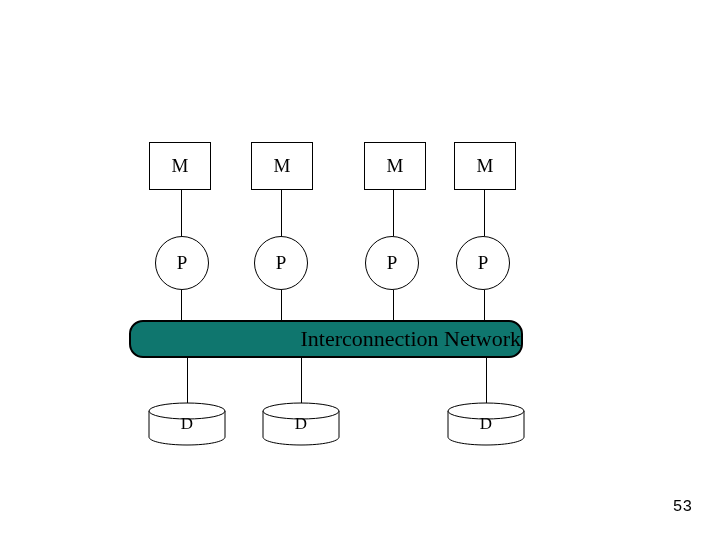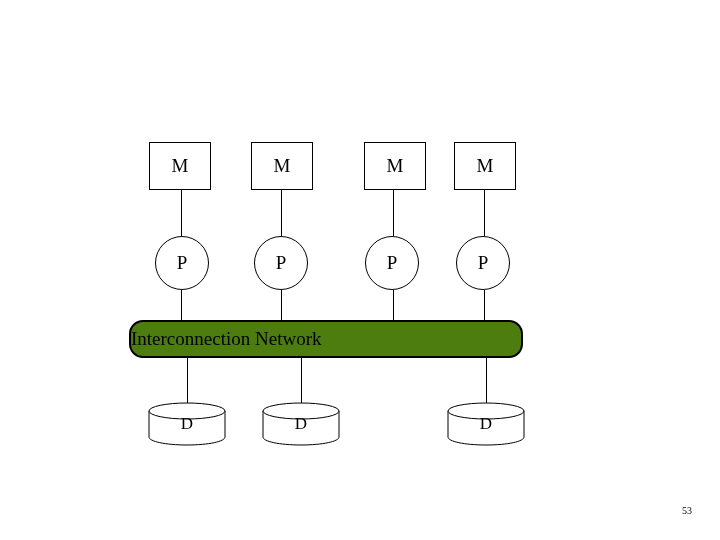--- a/index.html
+++ b/index.html
@@ -72,26 +72,26 @@
   }
   
   .network {
     position: absolute;
     left: 129px;
     top: 320px;
     width: 394px;
     height: 38px;
     border: 2px solid #000000;
     border-radius: 14px;
-    background: #4d7c0f;
+    background: #0f766e;
     box-sizing: border-box;
     display: flex;
     align-items: center;
-    justify-content: flex-start;
-    font-size: 19px;
+    justify-content: flex-end;
+    font-size: 22px;
     color: #000000;
     font-family: "Liberation Serif", serif;
   }
   
   .disk {
     position: absolute;
     width: 78px;
     height: 44px;
   }
   .disk svg {
@@ -104,23 +104,23 @@
     width: 78px;
     text-align: center;
     font-size: 17px;
     color: #000000;
     font-family: "Liberation Serif", serif;
   }
   .pagenum {
     position: absolute;
     right: 28px;
     bottom: 24px;
-    font-size: 10px;
+    font-size: 16px;
     color: #000000;
-    font-family: Liberation Serif, serif;
+    font-family: Liberation Mono, monospace;
   }
 </style>
 </head>
 <body>
 
 <div id="slide">
 
 
   <div class="mbox" style="left:149px; top:142px;">
     <span>M</span>

